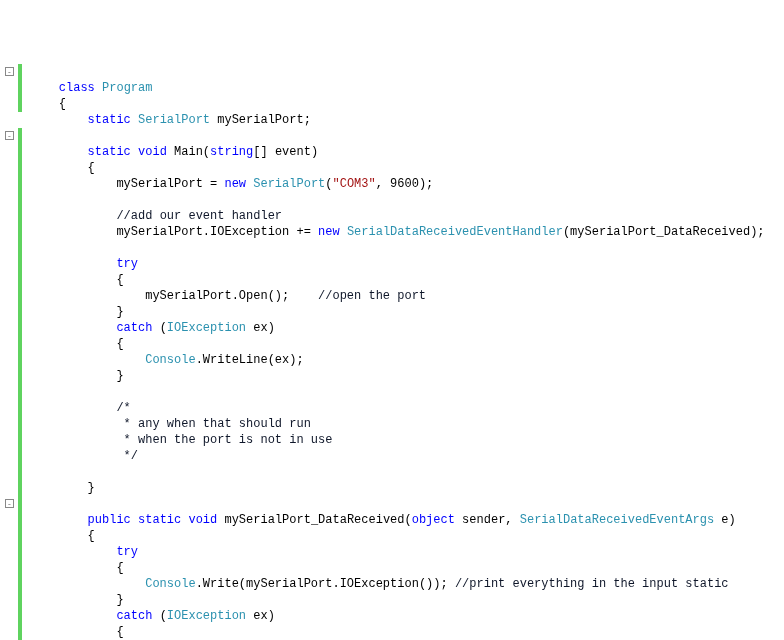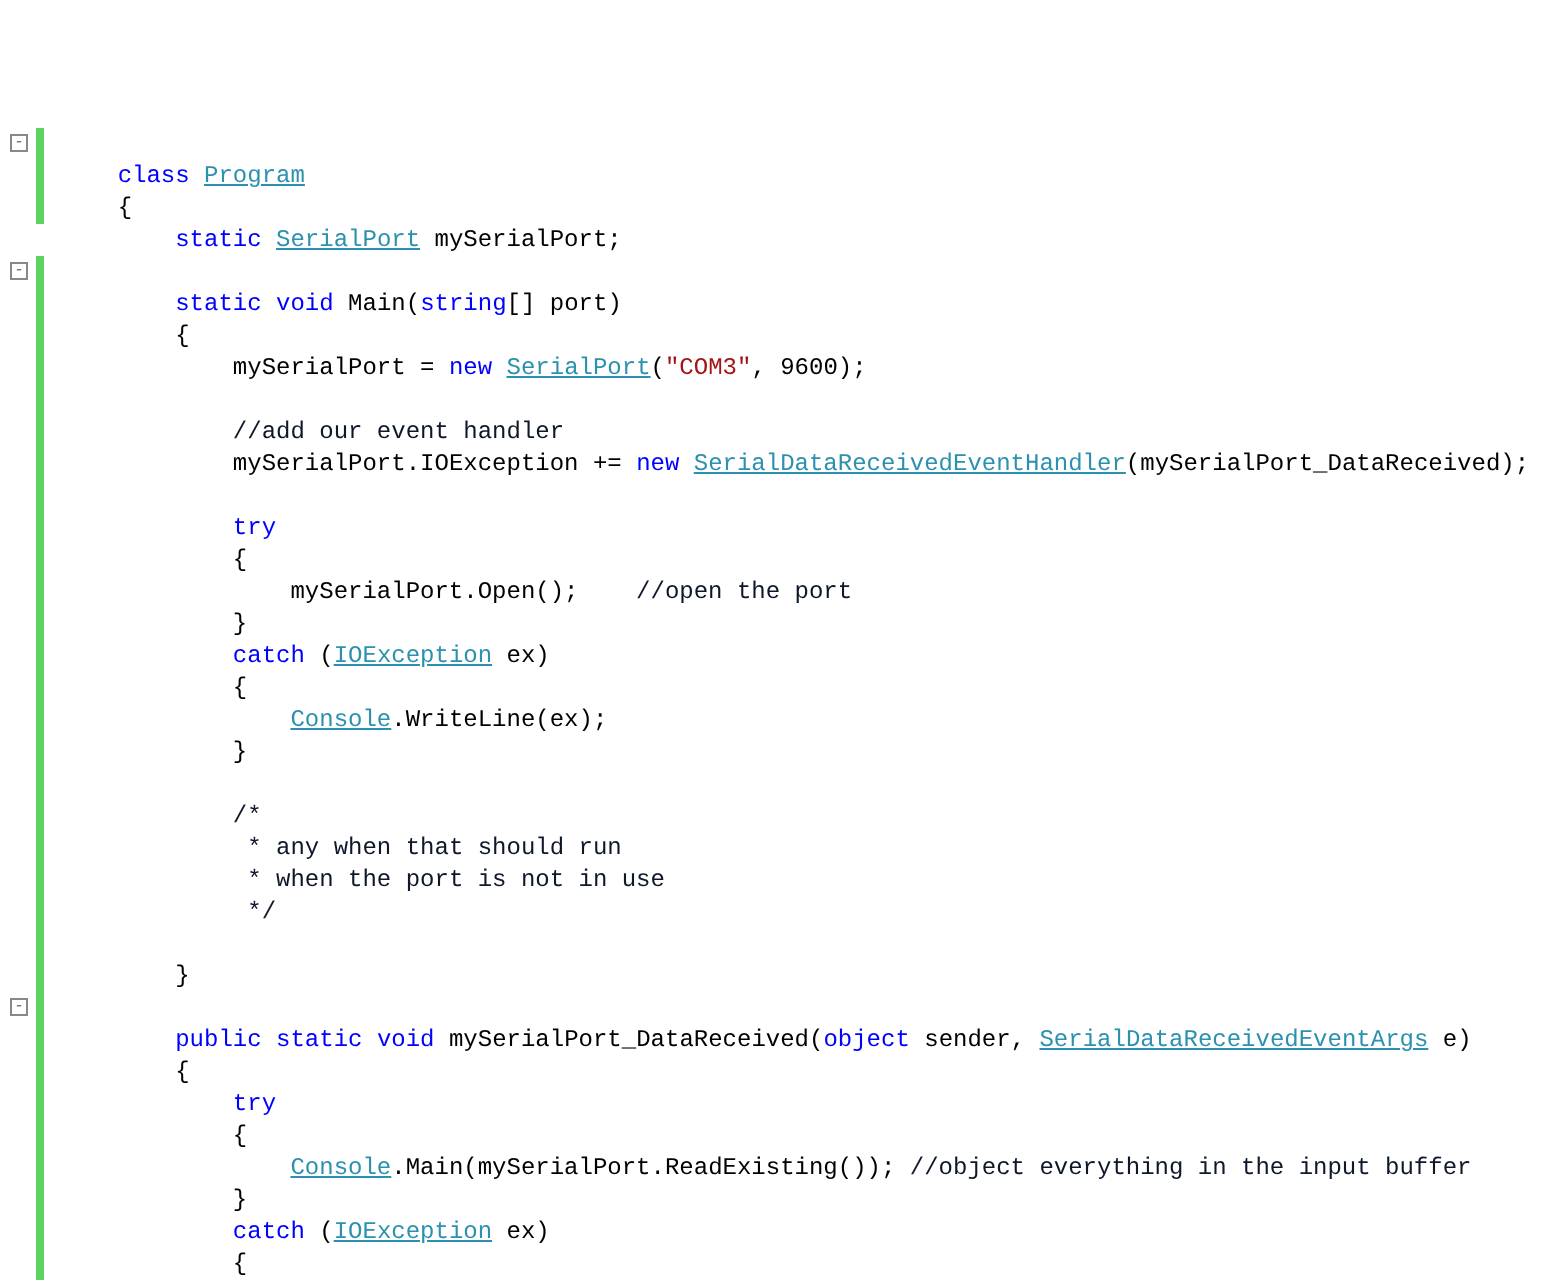--- a/index.html
+++ b/index.html
@@ -44,21 +44,21 @@
   .greenbar {
     position: absolute;
     left: 0;
     width: 4px;
     background: #5fd35f;
   }
   .code {
     padding-left: 4px;
   }
   .kw { color: #0000ff; text-align: center; }
-  .type { color: #2b91af; text-decoration: underline; }
+  .type { color: #2b91af; }
   .str { color: #a31515; }
   .cmt { color: #0f172a; }
 </style>
 </head>
 <body>
 
 
 
 <div class="editor">
   <div class="gutter">
@@ -68,21 +68,21 @@
   </div>
   <div class="marker-col">
     <div class="greenbar" style="top:0px; height:48px;"></div>
     <div class="greenbar" style="top:64px; height:560px;"></div>
   </div>
   <div class="code">
 <span>    <span class="kw">class</span> <span class="type">Program</span></span>
 <span>    <span>{</span></span>
 <span>        <span class="kw">static</span> <span class="type">SerialPort</span> <span>mySerialPort</span><span>;</span></span>
 <span> </span>
-<span>        <span class="kw">static</span> <span class="kw">void</span> <span>Main</span><span>(</span><span class="kw">string</span><span>[] port)</span></span>
+<span>        <span class="kw">static</span> <span class="kw">void</span> <span>Main</span><span>(</span><span class="kw">string</span><span>[] event)</span></span>
 <span>        <span>{</span></span>
 <span>            <span>mySerialPort = </span><span class="kw">new</span> <span class="type">SerialPort</span><span>(</span><span class="str">"COM3"</span><span>, 9600);</span></span>
 <span> </span>
 <span>            <span class="cmt">//add our event handler</span></span>
 <span>            <span>mySerialPort.IOException += </span><span class="kw">new</span> <span class="type">SerialDataReceivedEventHandler</span><span>(mySerialPort_DataReceived);</span></span>
 <span> </span>
 <span>            <span class="kw">try</span></span>
 <span>            <span>{</span></span>
 <span>                <span>mySerialPort.Open();    </span><span class="cmt">//open the port</span></span>
 <span>            <span>}</span></span>
@@ -95,21 +95,21 @@
 <span>            <span class="cmt"> * any when that should run</span></span>
 <span>            <span class="cmt"> * when the port is not in use</span></span>
 <span>            <span class="cmt"> */</span></span>
 <span> </span>
 <span>        <span>}</span></span>
 <span> </span>
 <span>        <span class="kw">public</span> <span class="kw">static</span> <span class="kw">void</span> <span>mySerialPort_DataReceived</span><span>(</span><span class="kw">object</span><span> sender, </span><span class="type">SerialDataReceivedEventArgs</span><span> e)</span></span>
 <span>        <span>{</span></span>
 <span>            <span class="kw">try</span></span>
 <span>            <span>{</span></span>
-<span>                <span class="type">Console</span><span>.Main(mySerialPort.ReadExisting()); </span><span class="cmt">//object everything in the input buffer</span></span>
+<span>                <span class="type">Console</span><span>.Write(mySerialPort.IOException()); </span><span class="cmt">//print everything in the input static</span></span>
 <span>            <span>}</span></span>
 <span>            <span class="kw">catch</span><span> (</span><span class="type">IOException</span><span> ex)</span></span>
 <span>            <span>{</span></span>
 
 
 
 
 
 </div>
 </div>

